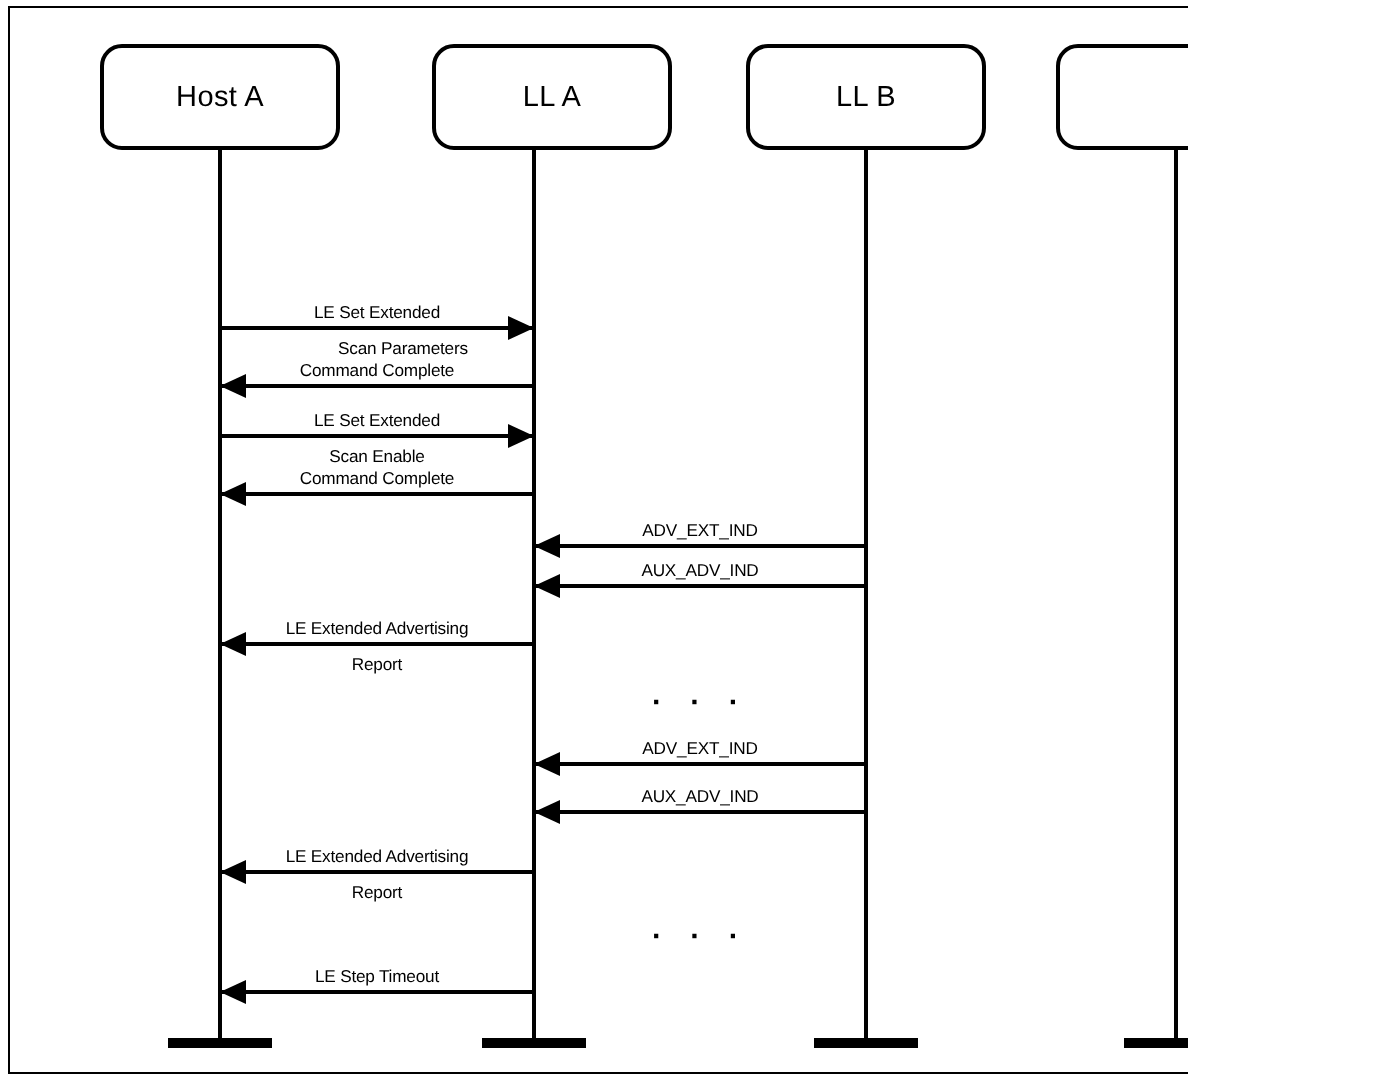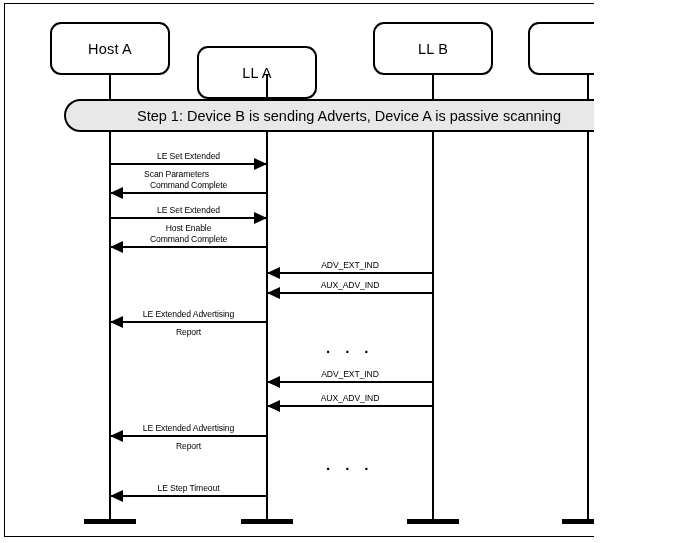--- a/index.html
+++ b/index.html
@@ -125,53 +125,50 @@
 
 <div id="page">
   <div class="frame"></div>
 
   <div id="lifelines-layer">
       <div class="head-box" style="left: 50px; top: 22px;">
         <span class="head-label">Host A</span>
       </div>
       <div class="lifeline" style="left: 109px; top: 75px; height: 444px;"></div>
       <div class="lifeline-base" style="left: 84px; top: 519px;"></div>
-      <div class="head-box" style="left: 197px; top: 22px; margin-top: 24px;">
+      <div class="head-box" style="left: 216px; top: 22px;">
         <span class="head-label">LL A</span>
       </div>
       <div class="lifeline" style="left: 266px; top: 75px; height: 444px;"></div>
       <div class="lifeline-base" style="left: 241px; top: 519px;"></div>
       <div class="head-box" style="left: 373px; top: 22px;">
         <span class="head-label">LL B</span>
       </div>
       <div class="lifeline" style="left: 432px; top: 75px; height: 444px;"></div>
       <div class="lifeline-base" style="left: 407px; top: 519px;"></div>
       <div class="head-box" style="left: 528px; top: 22px; justify-content: flex-end;">
         <span class="head-label">Host B</span>
       </div>
       <div class="lifeline" style="left: 587px; top: 75px; height: 444px;"></div>
       <div class="lifeline-base" style="left: 562px; top: 519px;"></div>
     </div>
 
-  <div class="banner">
-    <span class="banner-label">Step 1: Device B is sending Adverts, Device A is passive scanning</span>
-  </div>
 
   <div id="messages-layer">
       <div class="msg" style="left: 110px; top: 163px; width: 157px;"></div>
       <div class="arrowhead right" style="top: 158px; left: 254px;"></div>
       <div class="msg-label" style="left: 110px; width: 157px; top: 151px;">LE Set Extended</div>
-      <div class="msg-label below" style="left: 98px; width: 157px; top: 169px;">Scan Parameters</div>
+      <div class="msg-label below" style="left: 112px; width: 157px; top: 169px; padding-left: 11px;">Scan Parameters</div>
       <div class="msg" style="left: 110px; top: 192px; width: 157px;"></div>
       <div class="arrowhead left" style="top: 187px; left: 110px;"></div>
       <div class="msg-label" style="left: 110px; width: 157px; top: 180px;">Command Complete</div>
       <div class="msg" style="left: 110px; top: 217px; width: 157px;"></div>
       <div class="arrowhead right" style="top: 212px; left: 254px;"></div>
       <div class="msg-label" style="left: 110px; width: 157px; top: 205px;">LE Set Extended</div>
-      <div class="msg-label below" style="left: 110px; width: 157px; top: 223px;">Host Enable</div>
+      <div class="msg-label below" style="left: 110px; width: 157px; top: 223px;">Scan Enable</div>
       <div class="msg" style="left: 110px; top: 246px; width: 157px;"></div>
       <div class="arrowhead left" style="top: 241px; left: 110px;"></div>
       <div class="msg-label" style="left: 110px; width: 157px; top: 234px;">Command Complete</div>
       <div class="msg" style="left: 267px; top: 272px; width: 166px;"></div>
       <div class="arrowhead left" style="top: 267px; left: 267px;"></div>
       <div class="msg-label" style="left: 267px; width: 166px; top: 260px;">ADV_EXT_IND</div>
       <div class="msg" style="left: 267px; top: 292px; width: 166px;"></div>
       <div class="arrowhead left" style="top: 287px; left: 267px;"></div>
       <div class="msg-label" style="left: 267px; width: 166px; top: 280px;">AUX_ADV_IND</div>
       <div class="msg" style="left: 110px; top: 321px; width: 157px;"></div>

